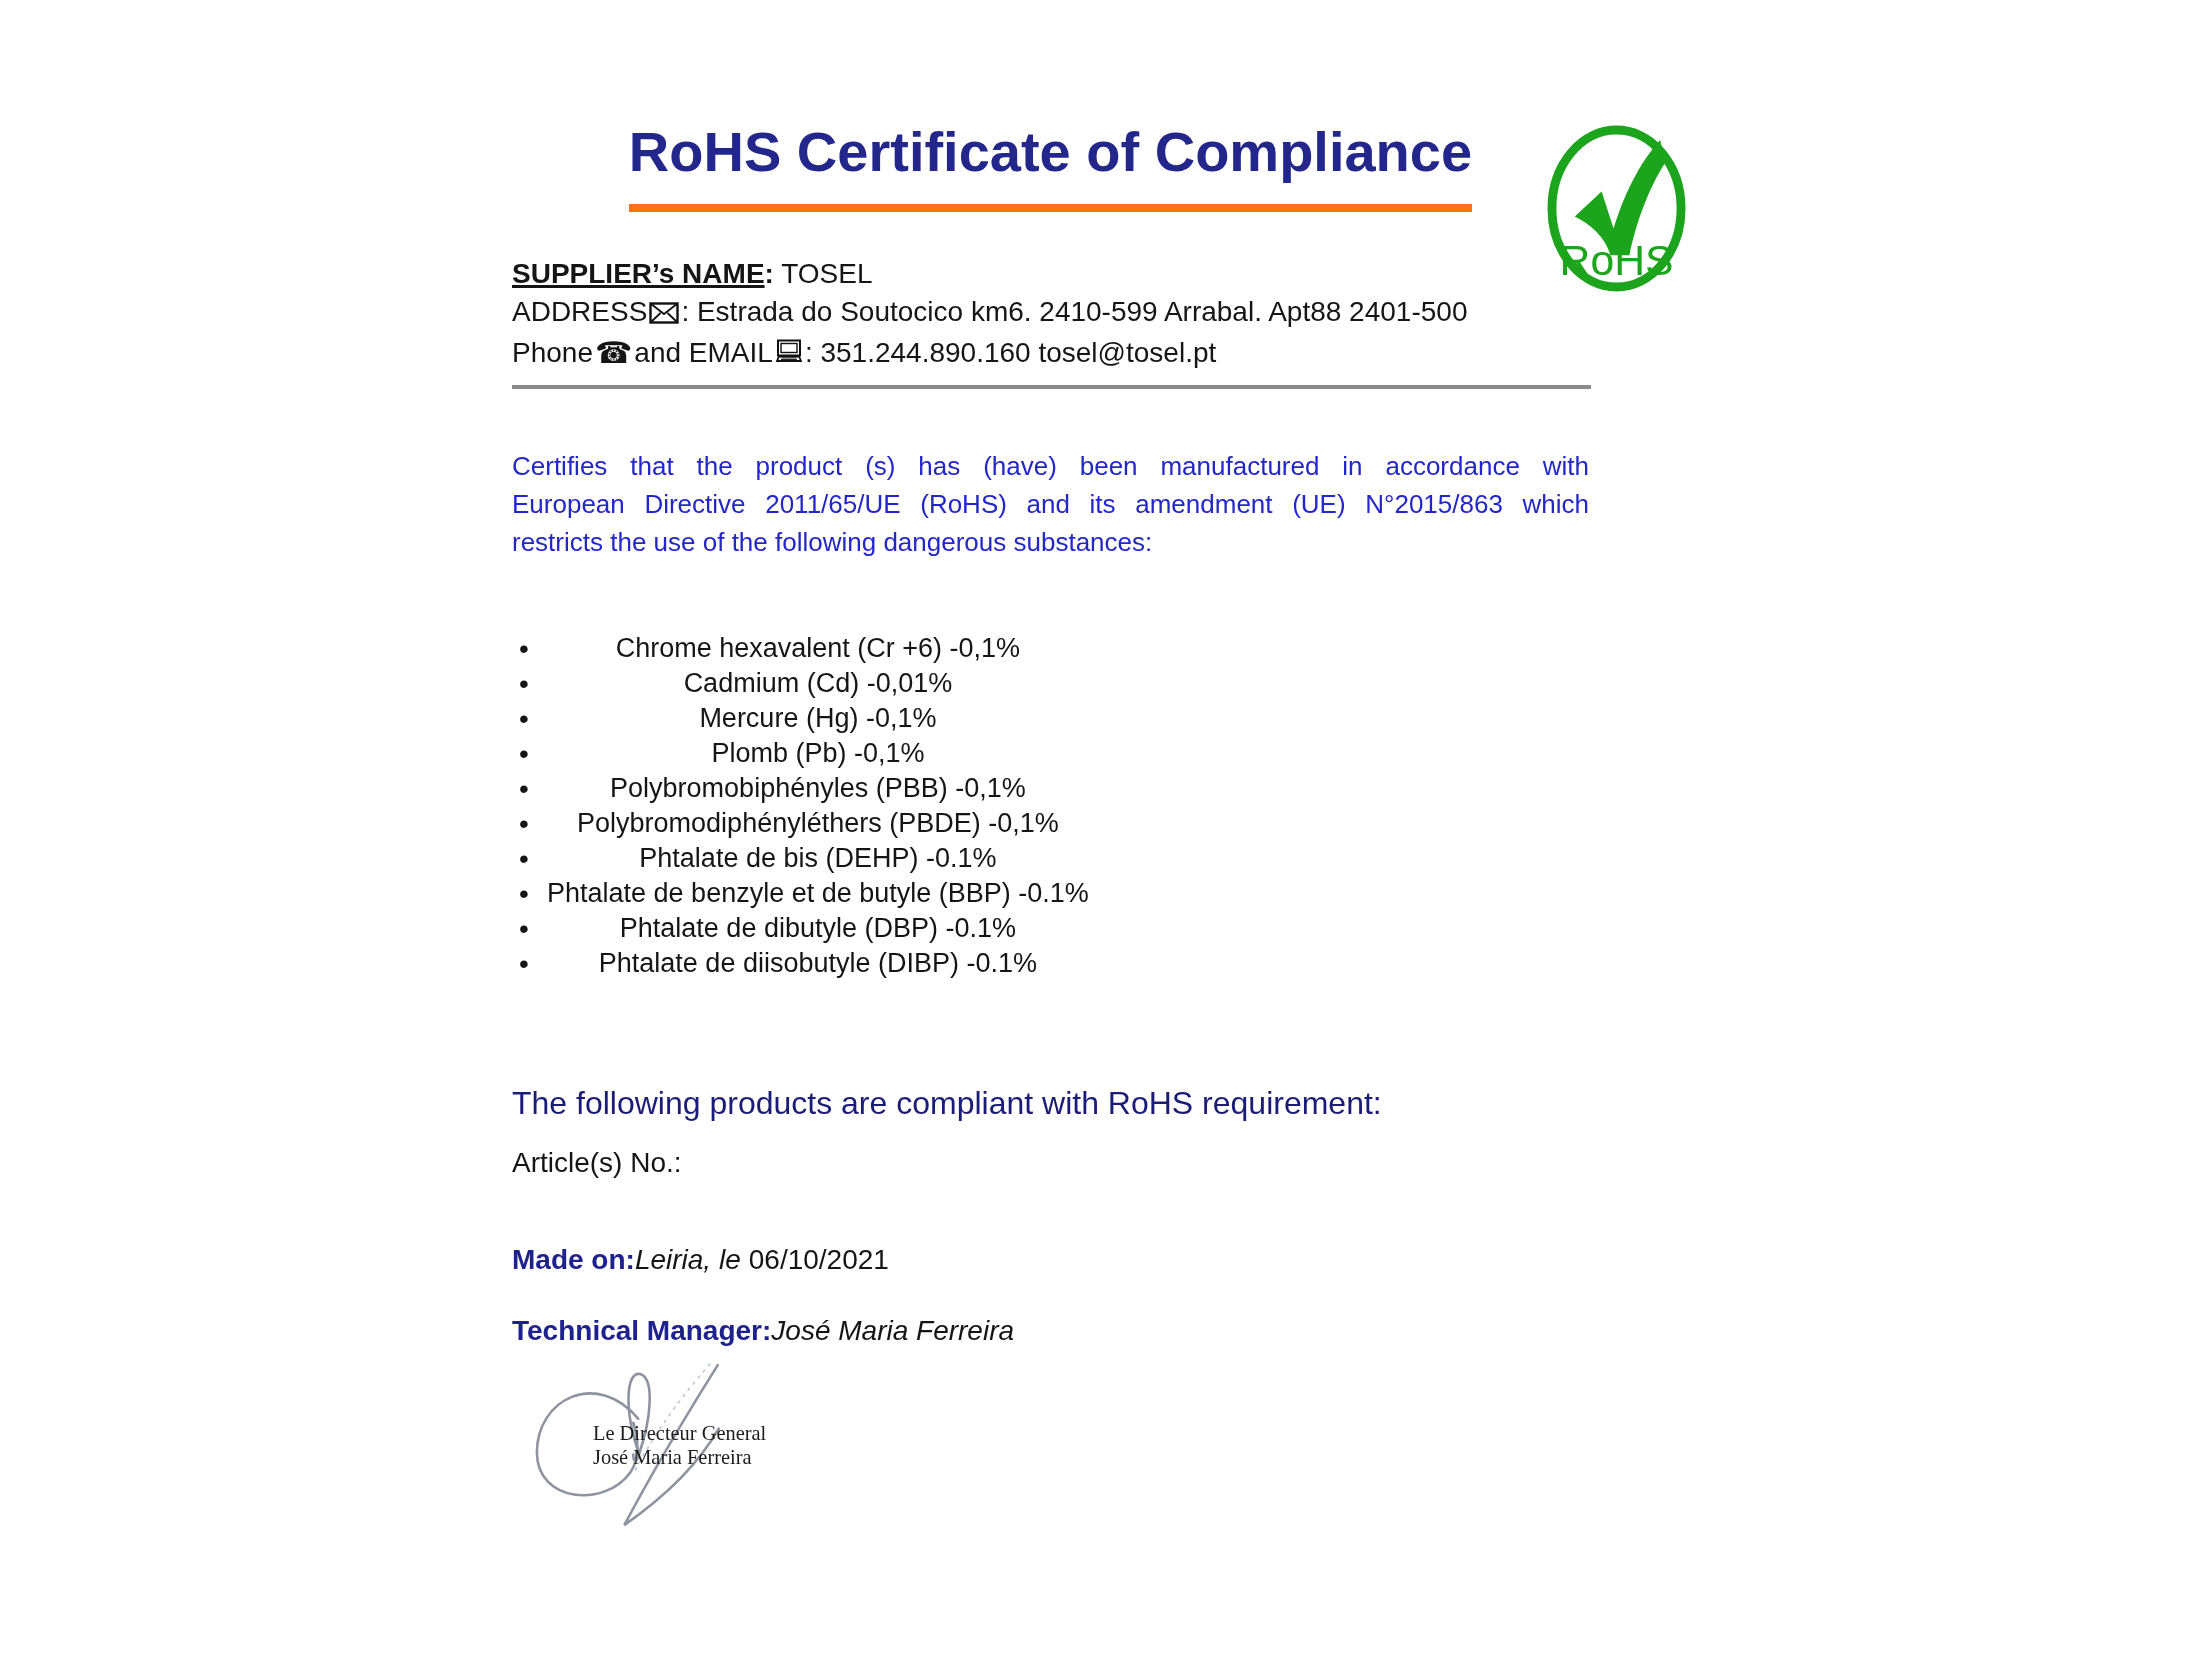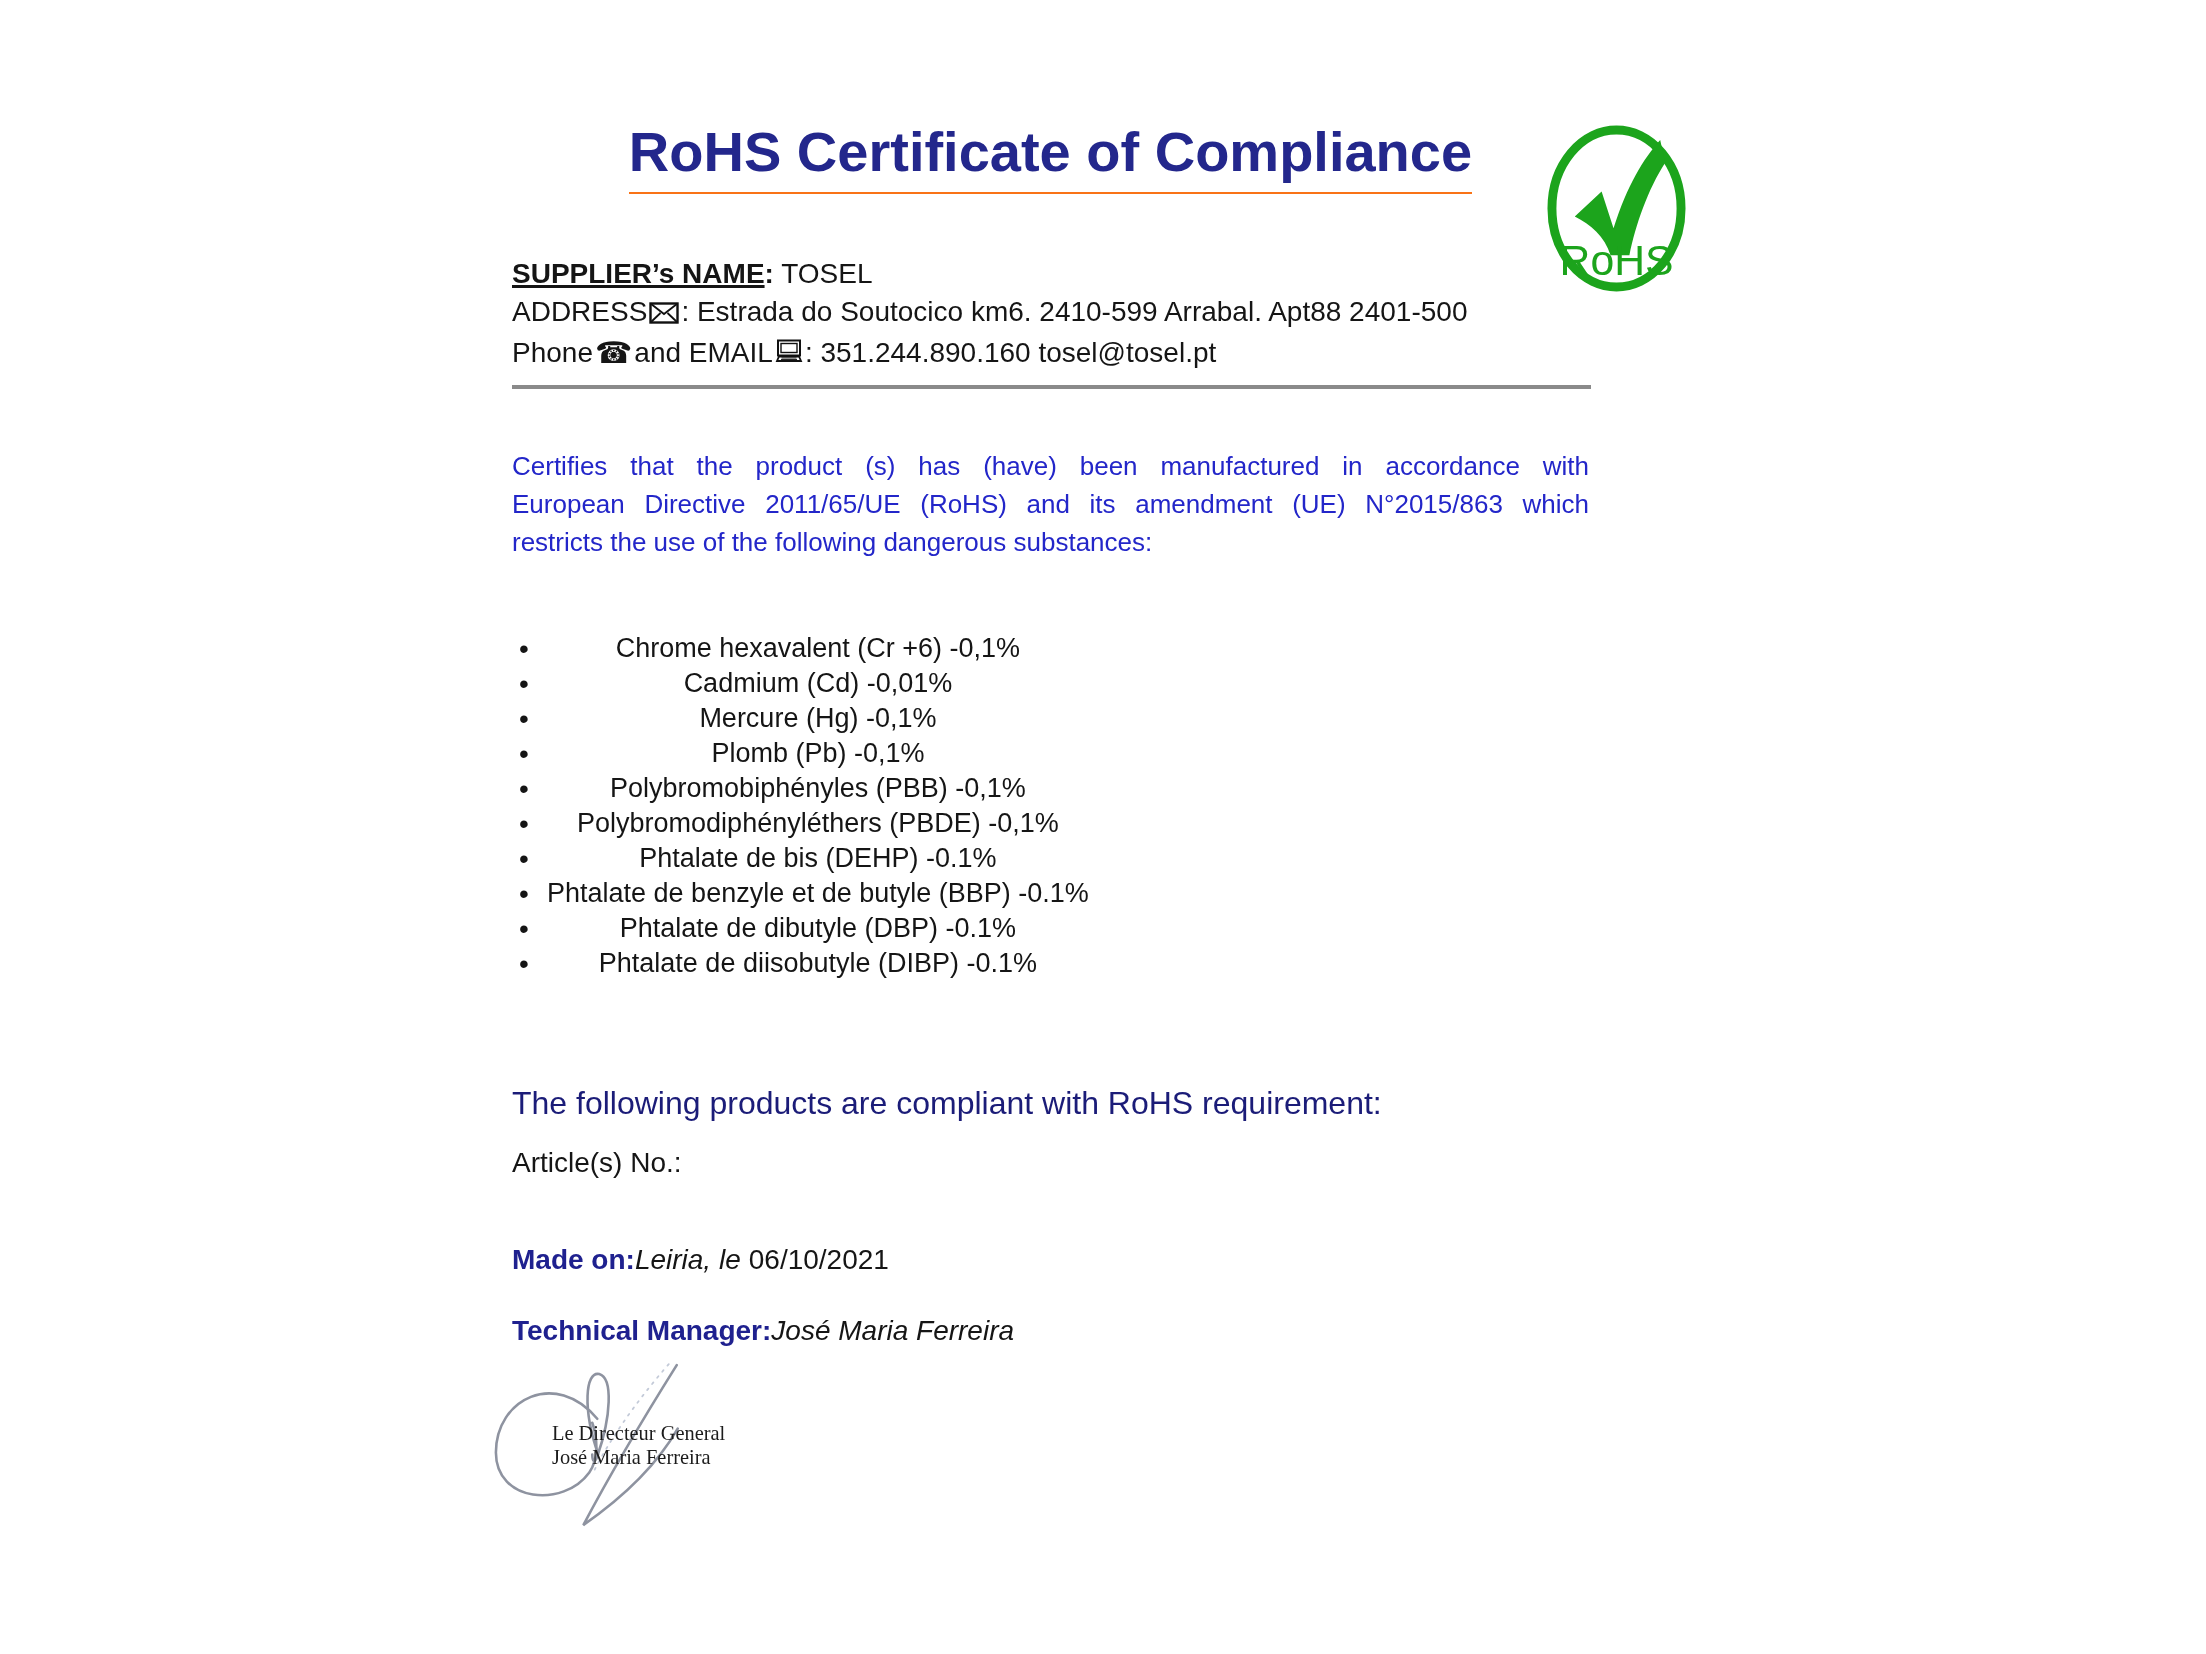--- a/index.html
+++ b/index.html
@@ -5,21 +5,21 @@
   html,body { margin:0; padding:0; background:#ffffff; }
   .page {
     position:relative; width:2207px; height:1655px; background:#ffffff;
     font-family:"Liberation Sans", sans-serif; color:#111; overflow:hidden;
   }
   .doc-title {
     position:absolute; left:512px; top:119px; width:1077px;
     text-align:center; font-size:56px; font-weight:bold; color:#23278C;
   }
   .doc-title .underlined {
-    display:inline-block; border-bottom:2px solid #f97316; padding-bottom:8px;
+    display:inline-block; border-bottom:8px solid #f97316; padding-bottom:20px;
   }
   .logo { position:absolute; left:1544px; top:123px; }
   .supplier {
     position:absolute; left:512px; top:255px; font-size:28px; line-height:38px;
     color:#151515; white-space:nowrap;
   }
   .supplier .lbl-bold { font-weight:bold; }
   .supplier .lbl-underline { text-decoration:underline; text-decoration-thickness:3px; }
   .inline-icon { display:inline-block; vertical-align:-3px; margin:0 2px; }
   .phone-glyph { font-size:30px; vertical-align:-1px; margin:0 2px; }
@@ -43,21 +43,21 @@
   }
   .statement {
     position:absolute; left:512px; top:1085px; font-size:32px; color:#1B1C78;
   }
   .article { position:absolute; left:512px; top:1147px; font-size:28px; color:#151515; }
   .made-on { position:absolute; left:512px; top:1244px; font-size:28px; }
   .tech-mgr { position:absolute; left:512px; top:1315px; font-size:28px; }
   .navy-label { font-weight:bold; color:#1F218F; }
   .italic-val { font-style:italic; color:#151515; }
   .plain-val { color:#151515; margin-left:8px; }
-  .signature { position:absolute; left:480px; top:1361px; width:308px; height:199px; }
+  .signature { position:absolute; left:521px; top:1361px; width:308px; height:199px; }
   .signature svg { position:absolute; left:0; top:0; }
   .sig-text {
     position:absolute; left:72px; top:60px;
     font-family:"Liberation Serif", serif; font-size:20.4px; line-height:24px;
     color:#1c1c1c; white-space:nowrap;
   }
 </style>
 </head>
 <body>
 

